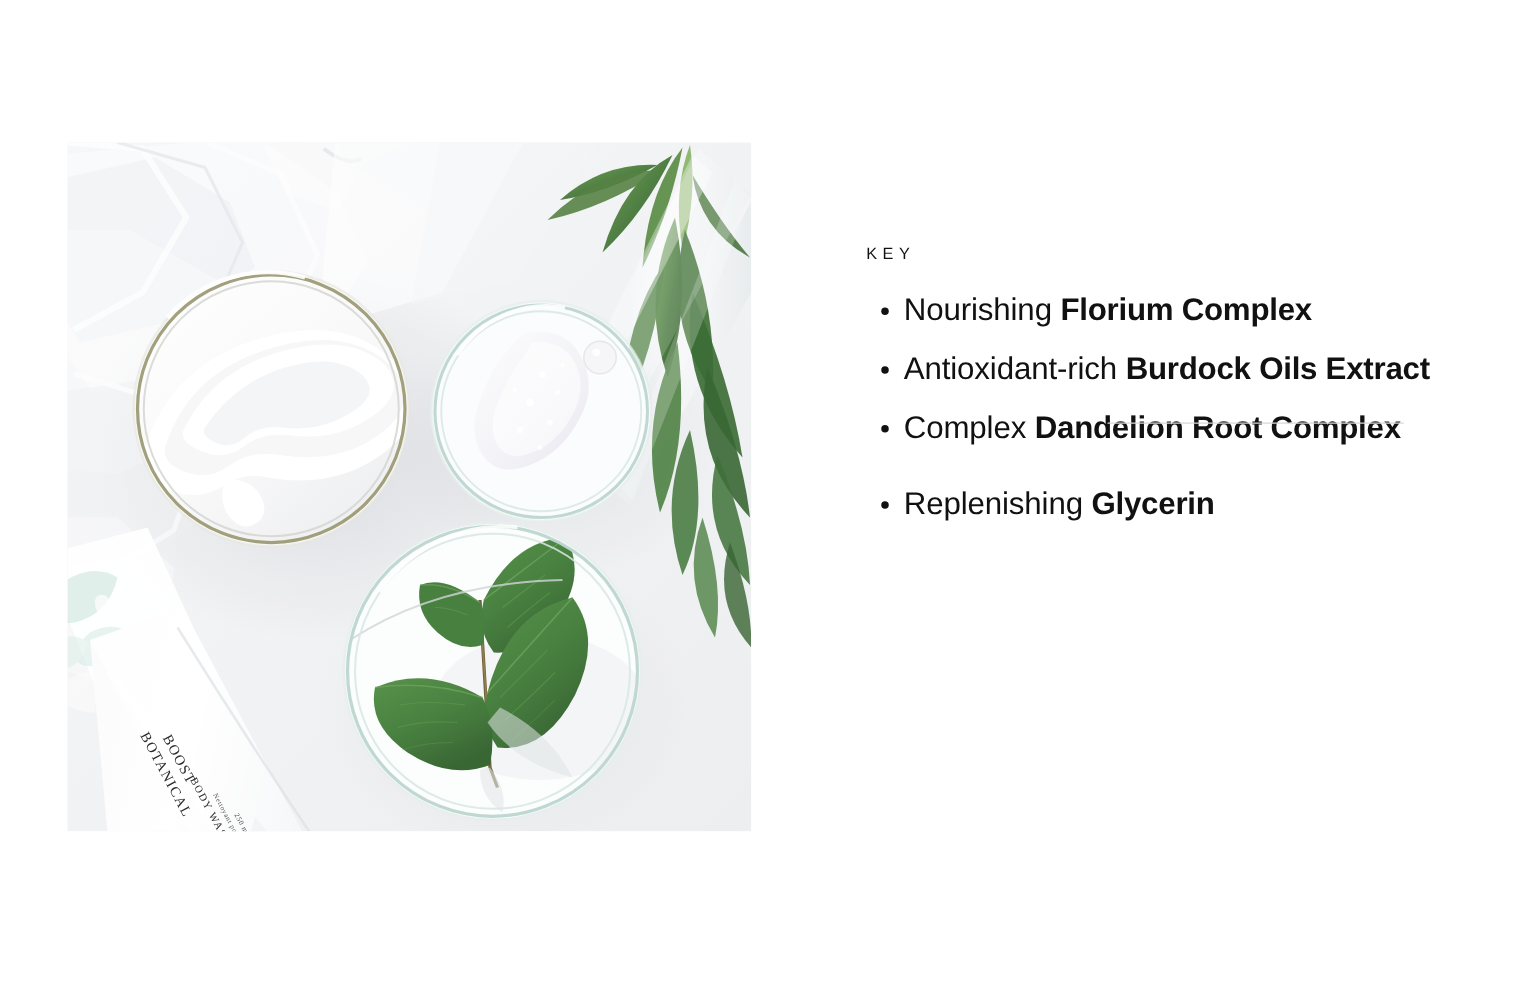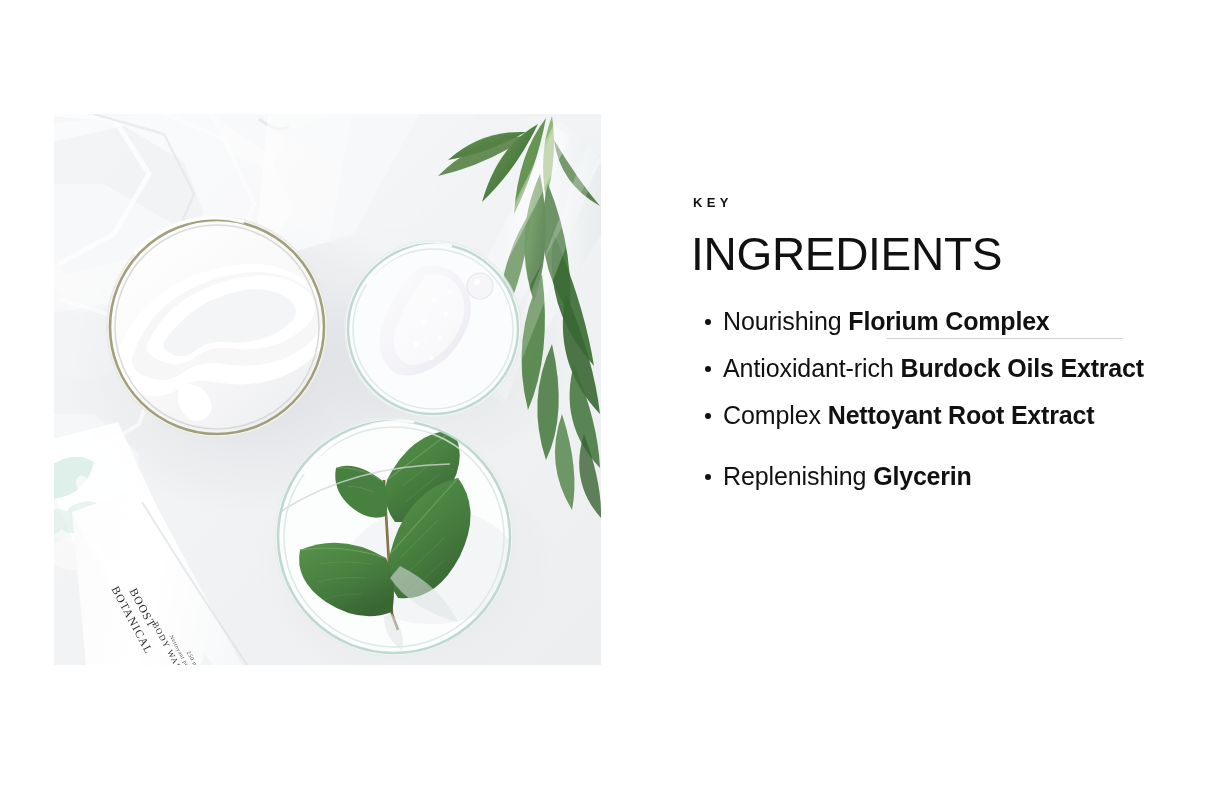--- a/index.html
+++ b/index.html
@@ -78,21 +78,21 @@
   .content {
     position: absolute;
     left: 691px;
     top: 196px;
     width: 470px;
   }
   .eyebrow {
     font-size: 13px;
     letter-spacing: 4.4px;
     color: #111111;
-    font-weight: 700;
+    font-weight: 400;
     line-height: 1;
     margin: 0 0 22px 2px;
   }
   .headline {
     font-size: 46px;
     font-weight: 400;
     color: #111111;
     letter-spacing: -0.3px;
     line-height: 1;
     margin: 0 0 27px 0;
@@ -382,30 +382,29 @@
 
     <div class="label-text lbl-brand1">BOTANICAL</div>
     <div class="label-text lbl-brand2">BOOST</div>
     <div class="label-text lbl-product">BODY WASH</div>
     <div class="label-text lbl-sub">Nettoyant pour le corps</div>
     <div class="label-text lbl-vol">250 ml · 8 fl oz ℮</div>
   </div>
 
   <div class="content">
     <div class="eyebrow">KEY</div>
-    <h1 class="headline">INGREDIENTS</h1>
     <ul class="bullets">
       <li>
         <span>Nourishing </span><b>Florium Complex</b>
       </li>
       <li>
         <span>Antioxidant-rich </span><b>Burdock Oils Extract</b>
       </li>
       <li>
-        <span>Complex </span><b>Nettoyant Root Extract</b>
+        <span>Complex </span><b>Dandelion Root Complex</b>
       </li>
       <li>
         <span>Replenishing </span><b>Glycerin</b>
       </li>
     </ul>
   </div>
 
   <div class="rule"></div>
 
 </div>

